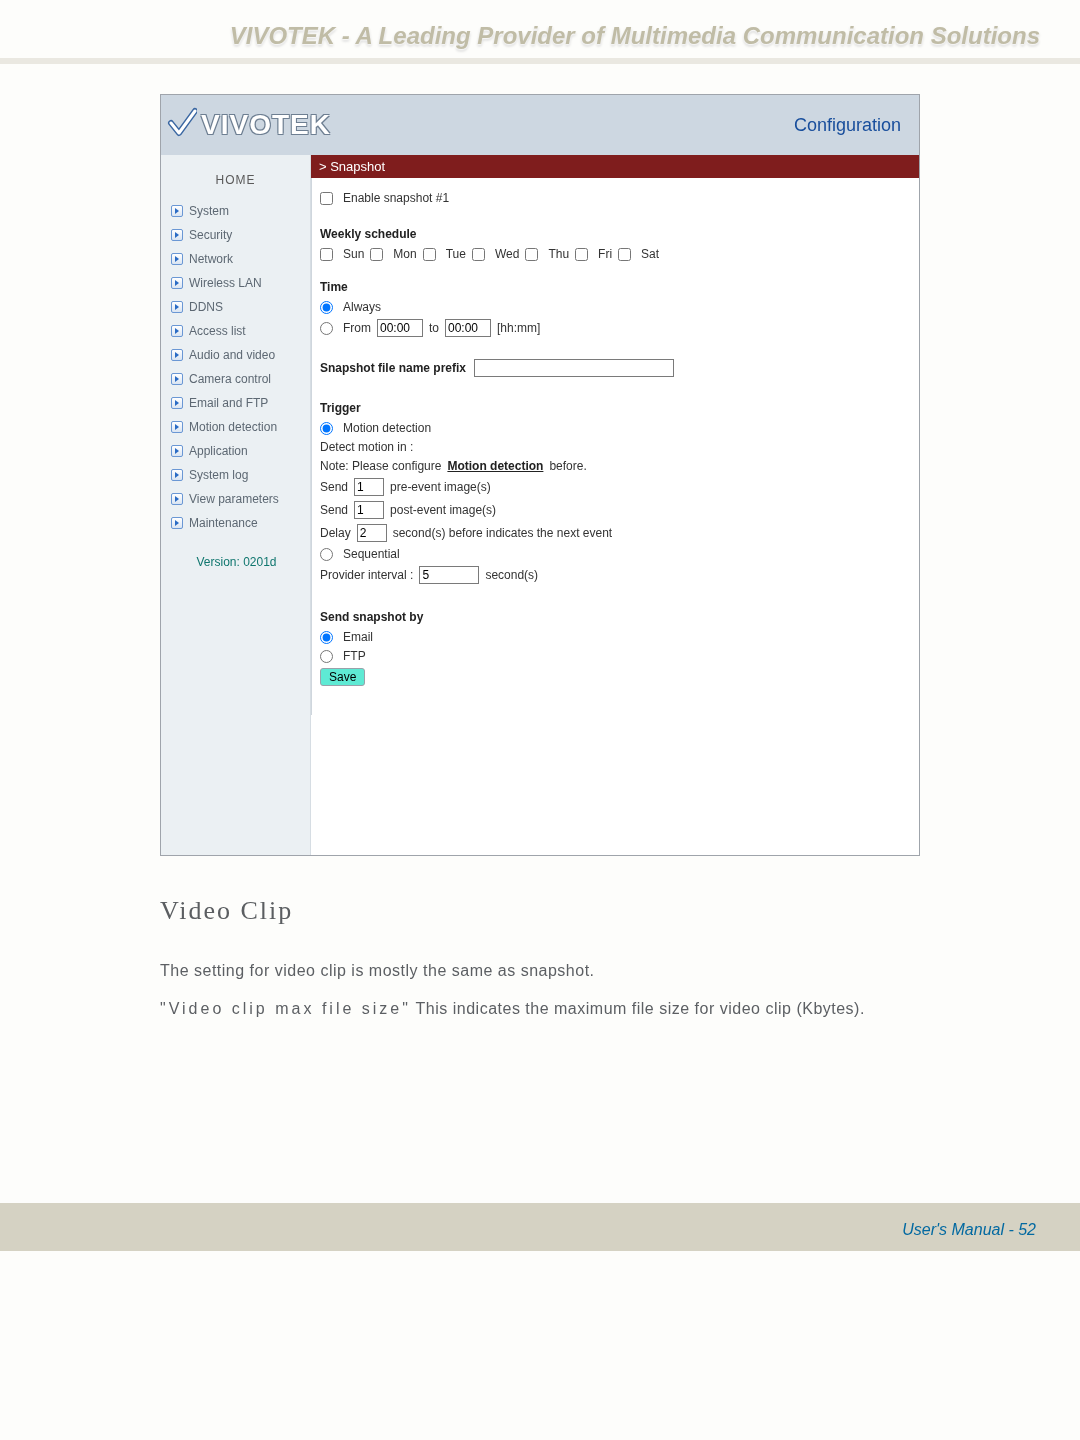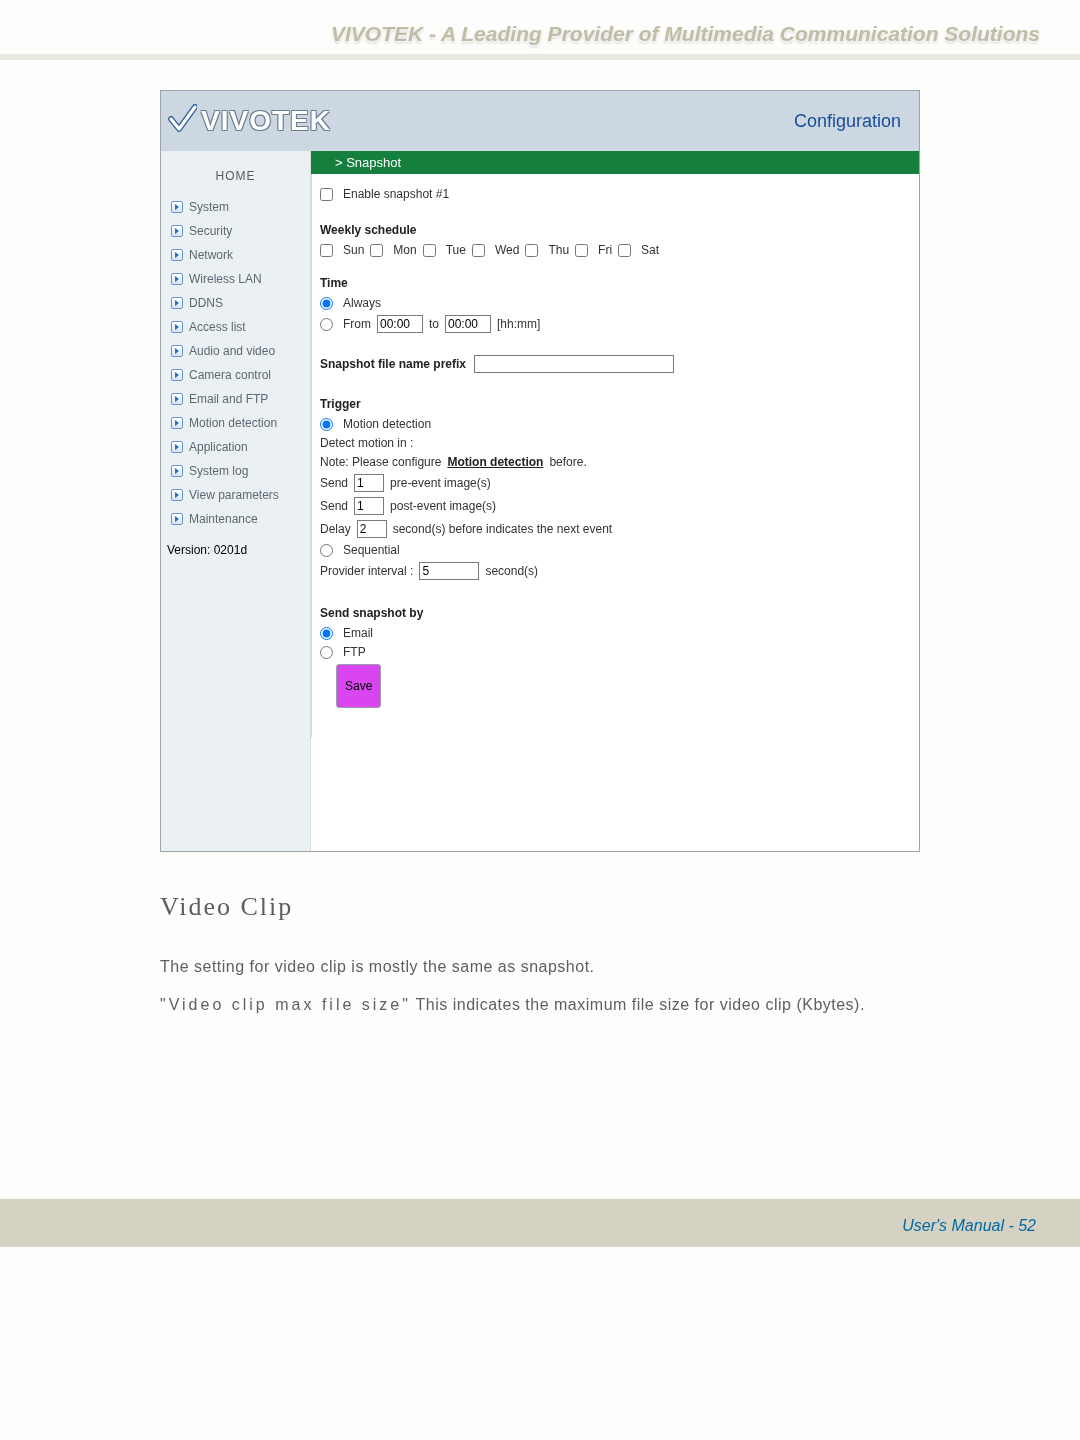--- a/index.html
+++ b/index.html
@@ -6,21 +6,21 @@
   body {
     margin: 0;
     font-family: Verdana, Arial, sans-serif;
     background: #fdfdfb;
     color: #555;
     width: 1080px;
   }
   .page-header {
     padding: 22px 40px 8px 0;
     text-align: right;
-    font-size: 21px;
+    font-size: 24px;
     font-style: italic;
     font-weight: bold;
     color: #c0bca6;
     text-shadow: 0 1px 2px #fff, 0 2px 3px #ccc;
     border-bottom: 6px solid #eae8e1;
     margin-bottom: 30px;
   }
   .screenshot {
     margin: 0 auto;
     width: 760px;
@@ -89,59 +89,59 @@
     border-radius: 2px;
   }
   .arrow-icon:before {
     content: "";
     width: 0; height: 0;
     border-top: 3px solid transparent;
     border-bottom: 3px solid transparent;
     border-left: 4px solid #2a6bc4;
   }
   .version {
-    margin-top: 12px;
+    margin-top: 20px;
     padding-left: 2px;
-    color: #000000;
+    color: #0f766e;
     font-size: 12px;
+    text-align: center;
   }
   .main {
     flex: 1;
     display: flex;
     flex-direction: column;
   }
   .main-title {
-    background: #15803d;
+    background: #7f1d1d;
     color: #fff;
     font-size: 13px;
-    padding: 4px 24px;
+    padding: 4px 8px;
   }
   .main-content {
     border-left: 1px solid #cfd6dd;
     padding: 8px 12px 24px 8px;
     font-size: 12px;
     color: #333;
   }
   .section-title { font-weight: bold; margin: 10px 0 6px; color: #222; }
   .indent-1 { margin-left: 42px; }
   .indent-2 { margin-left: 70px; }
   .row { margin: 5px 0; display: flex; align-items: center; gap: 6px; flex-wrap: wrap; }
   input[type=text].mini { width: 46px; font-size: 12px; padding: 1px 2px; border: 1px solid #7a7a7a; font-family: inherit; }
   input[type=text].wide { width: 200px; font-size: 12px; padding: 1px 2px; border: 1px solid #7a7a7a; }
   input[type=text].sm { width: 30px; font-size: 12px; padding: 1px 2px; border: 1px solid #7a7a7a; }
   input[type=text].sm2 { width: 60px; font-size: 12px; padding: 1px 2px; border: 1px solid #7a7a7a; }
   input[type=checkbox], input[type=radio] { margin: 0 4px 0 0; }
   button.save {
     font-size: 12px;
-    padding: 14px 8px;
-    background: #d946ef;
+    padding: 1px 8px;
+    background: #5eead4;
     border: 1px solid #9aa1aa;
     border-radius: 3px;
     cursor: pointer;
-    margin-left: 16px;
   }
   .underline { text-decoration: underline; font-weight: bold; color: #222; }
   .doc-body {
     width: 760px;
     margin: 40px auto 0;
     font-family: Verdana, Arial, sans-serif;
     color: #5c5f63;
   }
   .doc-h2 {
     font-size: 26px;

